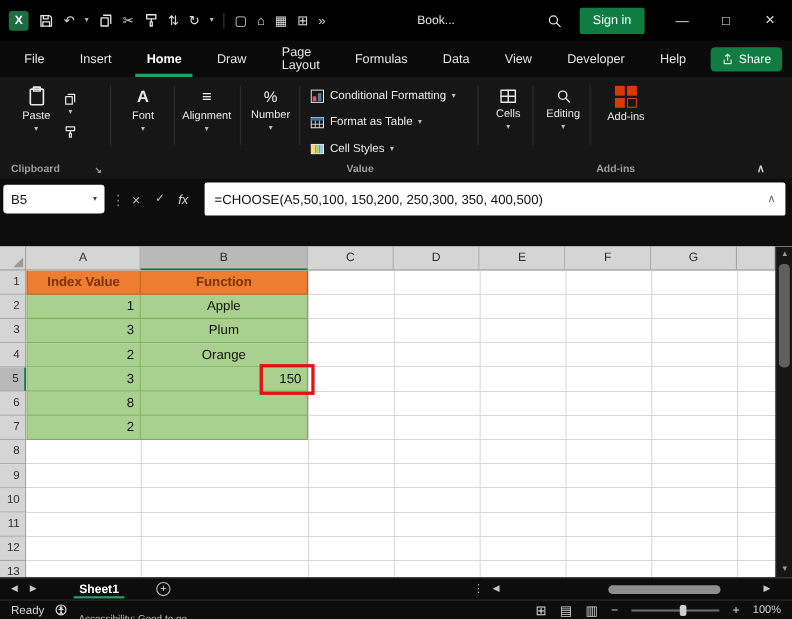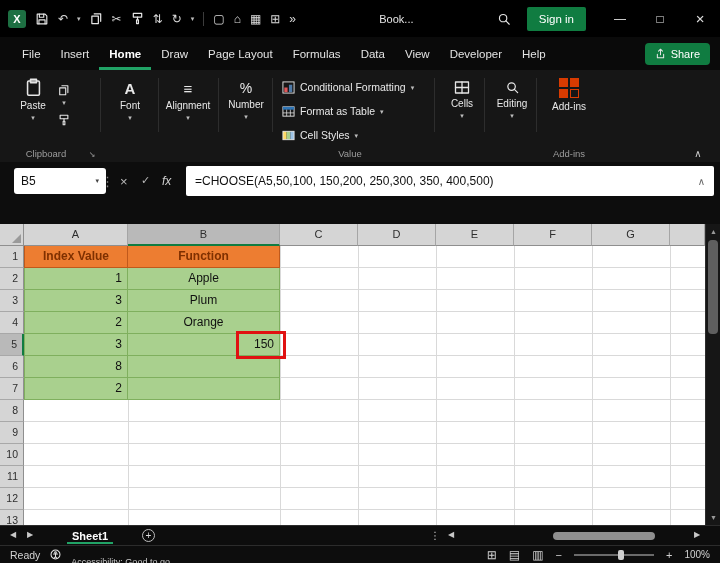--- a/index.html
+++ b/index.html
@@ -11,37 +11,37 @@
   .caret{color:#bdbdbd;font-size:7px;line-height:1;}
   .excel-logo{width:18px;height:18px;background:#1D6F42;border-radius:3px;color:#fff;font-weight:bold;font-size:11px;display:flex;align-items:center;justify-content:center;}
   .tb-divider{width:1px;height:14px;background:#3c3c3c;}
   .doc-name{font-size:11px;color:#e4e4e4;}
   .spacer{flex:1;}
   .signin{height:24px;background:#107C41;color:#fff;font-size:11.5px;display:flex;align-items:center;padding:0 12px;border-radius:2px;margin:0 14px 0 16px;}
   .winctl{display:flex;align-items:center;gap:0;}
   .winctl span{width:40px;text-align:center;font-size:12px;color:#e0e0e0;}
   svg.ic{stroke:#e6e6e6;fill:none;stroke-width:1.3;stroke-linecap:round;stroke-linejoin:round;display:block;}
   
-  .menubar{position:absolute;left:0;top:37px;width:720px;height:33px;background:#0a0a0a;display:flex;align-items:center;padding-left:12px;box-sizing:border-box;}
+  .menubar{position:absolute;left:0;top:37px;width:720px;height:33px;background:#0a0a0a;display:flex;align-items:center;padding-left:12px;box-sizing:border-box;gap:12px;}
   .menu-item{color:#e3e3e3;font-size:11.5px;padding:0 10px;height:33px;display:flex;align-items:center;box-sizing:border-box;border-bottom:3px solid transparent;border-top:3px solid transparent;}
   .menu-item.active{color:#fff;font-weight:bold;border-bottom:3px solid #21A366;}
   .share-btn{margin-left:auto;margin-right:10px;height:22px;background:#107C41;border-radius:4px;color:#fff;font-size:11px;display:flex;align-items:center;gap:5px;padding:0 10px;}
   
   .ribbon{position:absolute;left:0;top:70px;width:720px;height:92px;background:#161616;border-bottom:1px solid #2c2c2c;}
   .rsep{position:absolute;top:8px;height:54px;width:1px;background:#2d2d2d;}
   .rbtn{position:absolute;display:flex;flex-direction:column;align-items:center;gap:3px;color:#e8e8e8;font-size:10px;}
   .srow{position:absolute;display:flex;align-items:center;gap:5px;color:#e8e8e8;font-size:10.5px;height:16px;white-space:nowrap;}
   .group-strip{position:absolute;left:0;bottom:0;width:720px;height:20px;display:block;}
-  .gname{position:absolute;bottom:3px;font-size:9.5px;color:#9d9d9d;text-align:center;}
+  .gname{position:absolute;bottom:3px;font-size:9.5px;color:#9d9d9d;text-align:left;font-weight:bold;}
   .addins-ic{display:grid;grid-template-columns:9px 9px;grid-template-rows:9px 9px;gap:2px;}
   .addins-ic i{display:block;background:#D83B01;}
   .addins-ic i.hollow{background:transparent;border:1.5px solid #D83B01;box-sizing:border-box;}
   
   .formulazone{position:absolute;left:0;top:162px;width:720px;height:62px;background:#0d0d0d;}
-  .namebox{position:absolute;left:14px;top:6px;width:92px;height:26px;background:#fff;border-radius:3px;display:flex;align-items:center;box-sizing:border-box;padding:0 7px;}
+  .namebox{position:absolute;left:3px;top:6px;width:92px;height:26px;background:#fff;border-radius:3px;display:flex;align-items:center;box-sizing:border-box;padding:0 7px;}
   .namebox .nb-text{font-size:12px;color:#111;flex:1;}
   .namebox .nb-caret{font-size:7px;color:#444;}
   .fb-glyph{position:absolute;top:12px;font-size:13px;color:#b9b9b9;}
   .fb-input{position:absolute;left:186px;top:4px;width:528px;height:30px;background:#fff;border-radius:2px;box-sizing:border-box;display:flex;align-items:center;padding:0 9px;}
   .fb-formula{font-size:12px;color:#111;flex:1;white-space:nowrap;overflow:hidden;}
   .fb-collapse{font-size:10px;color:#666;}
   
   .gridzone{position:absolute;left:0;top:224px;width:720px;height:301px;background:#fff;overflow:hidden;}
   .corner{position:absolute;left:0;top:0;width:24px;height:22px;background:#D5D5D5;border-right:1px solid #8f8f8f;border-bottom:1px solid #8f8f8f;box-sizing:border-box;}
   .corner::after{content:"";position:absolute;right:2px;bottom:2px;width:0;height:0;border-left:9px solid transparent;border-bottom:9px solid #9a9a9a;}

